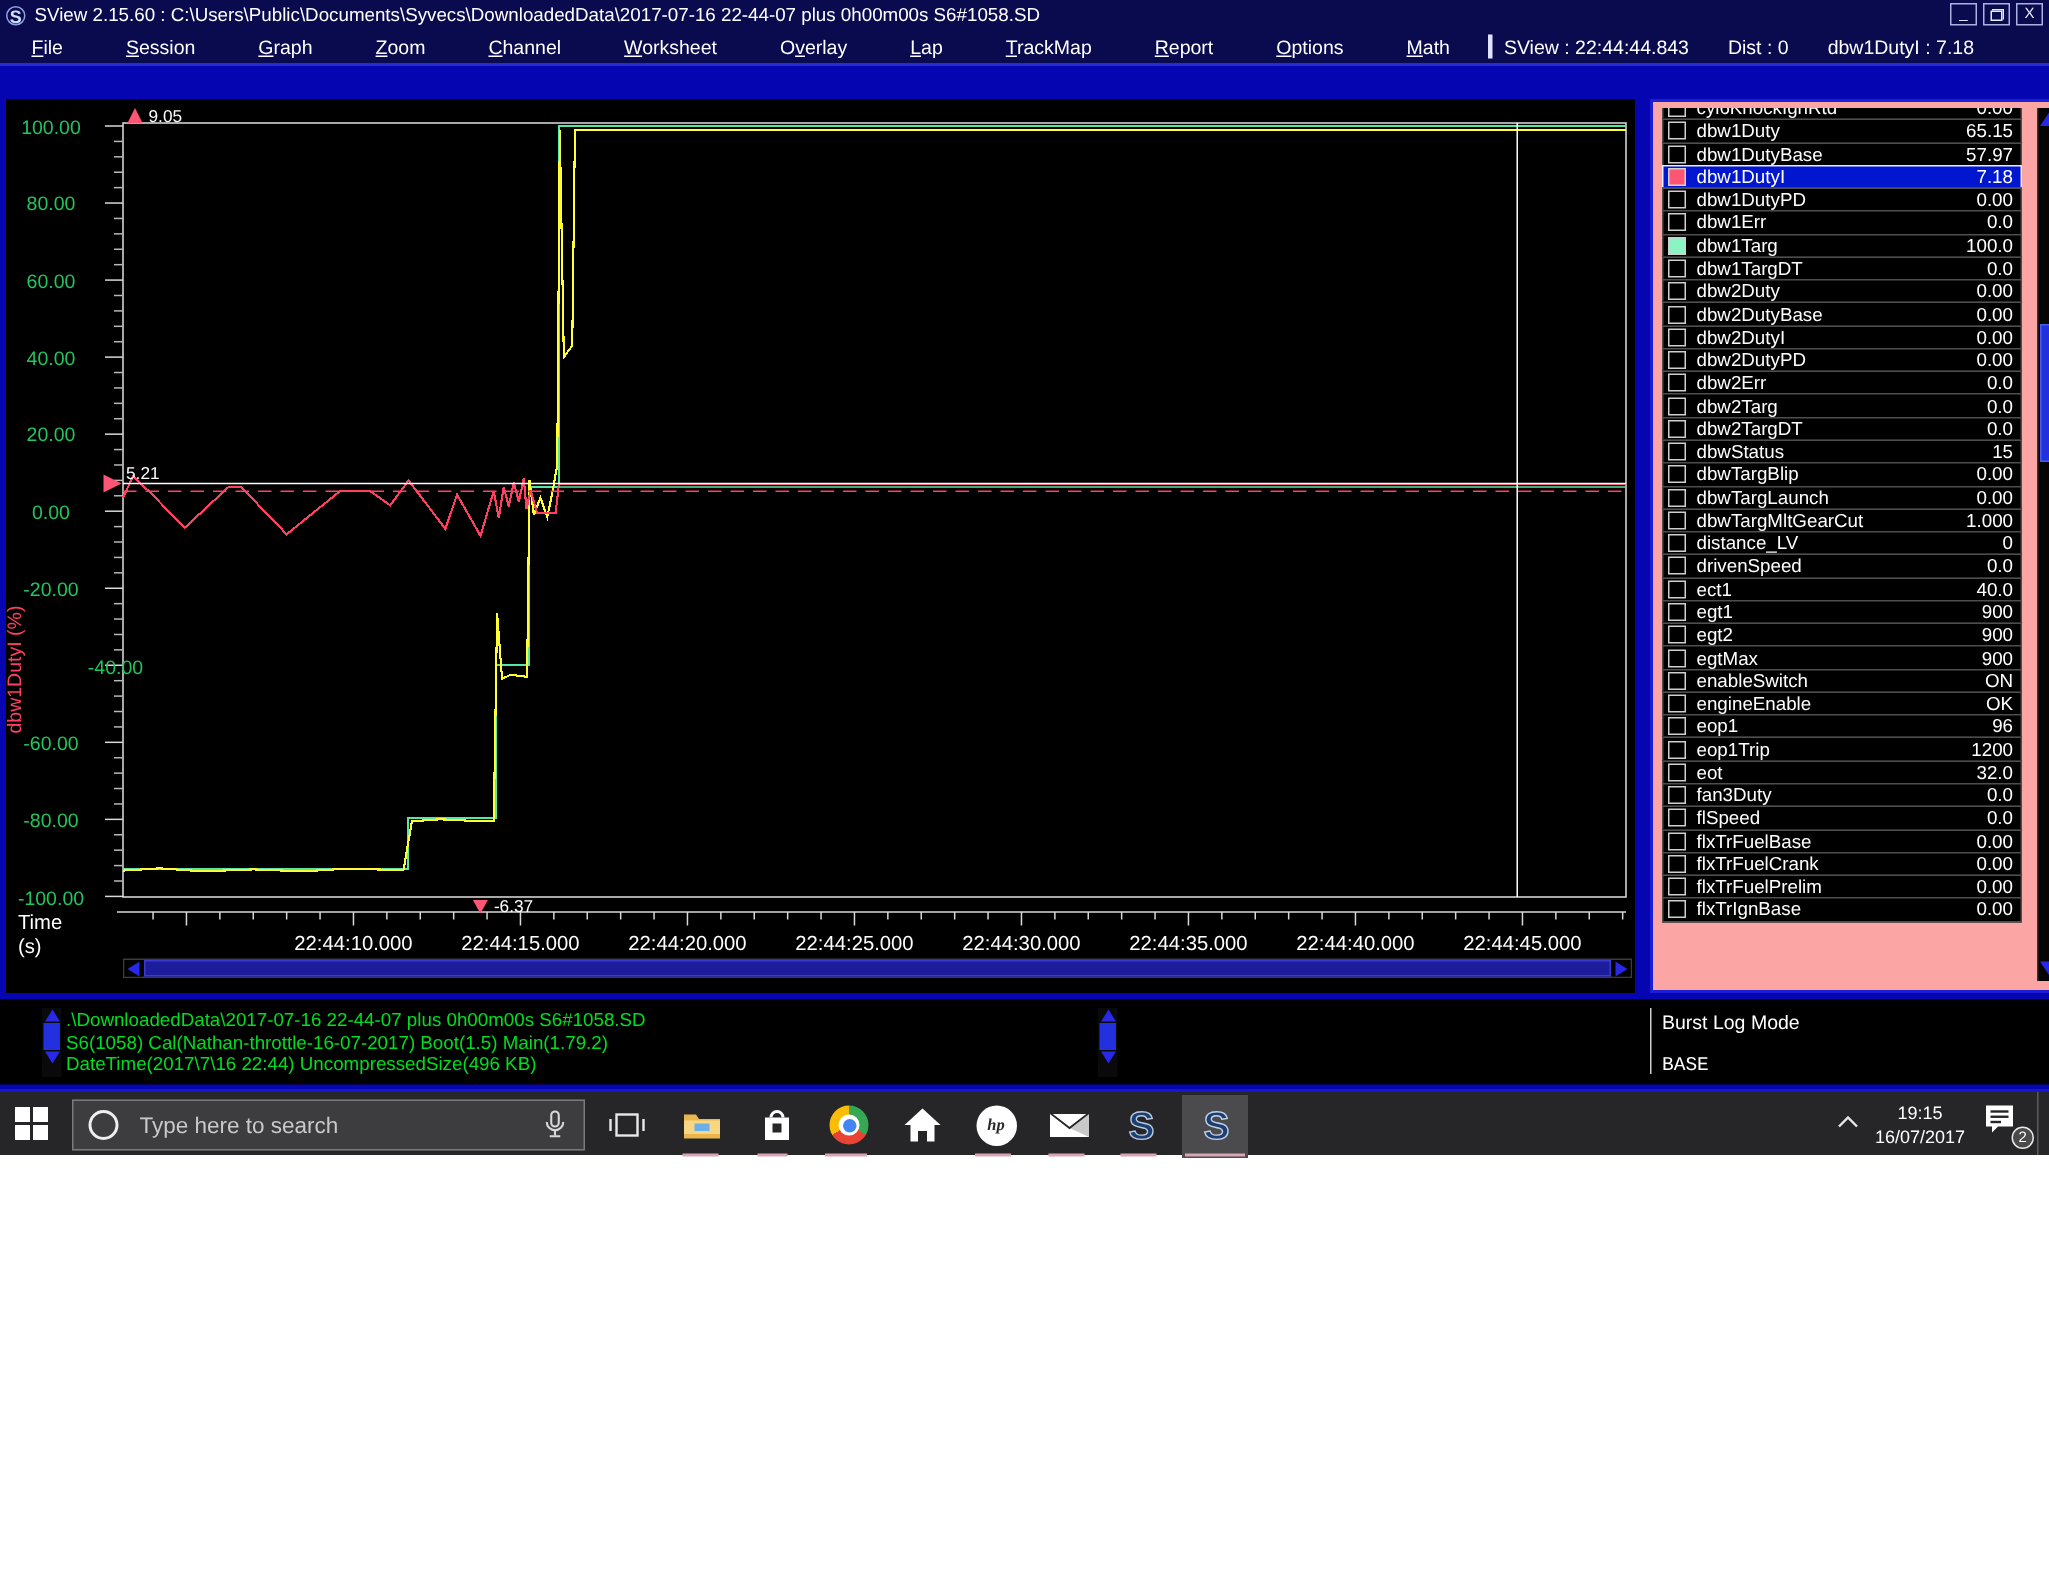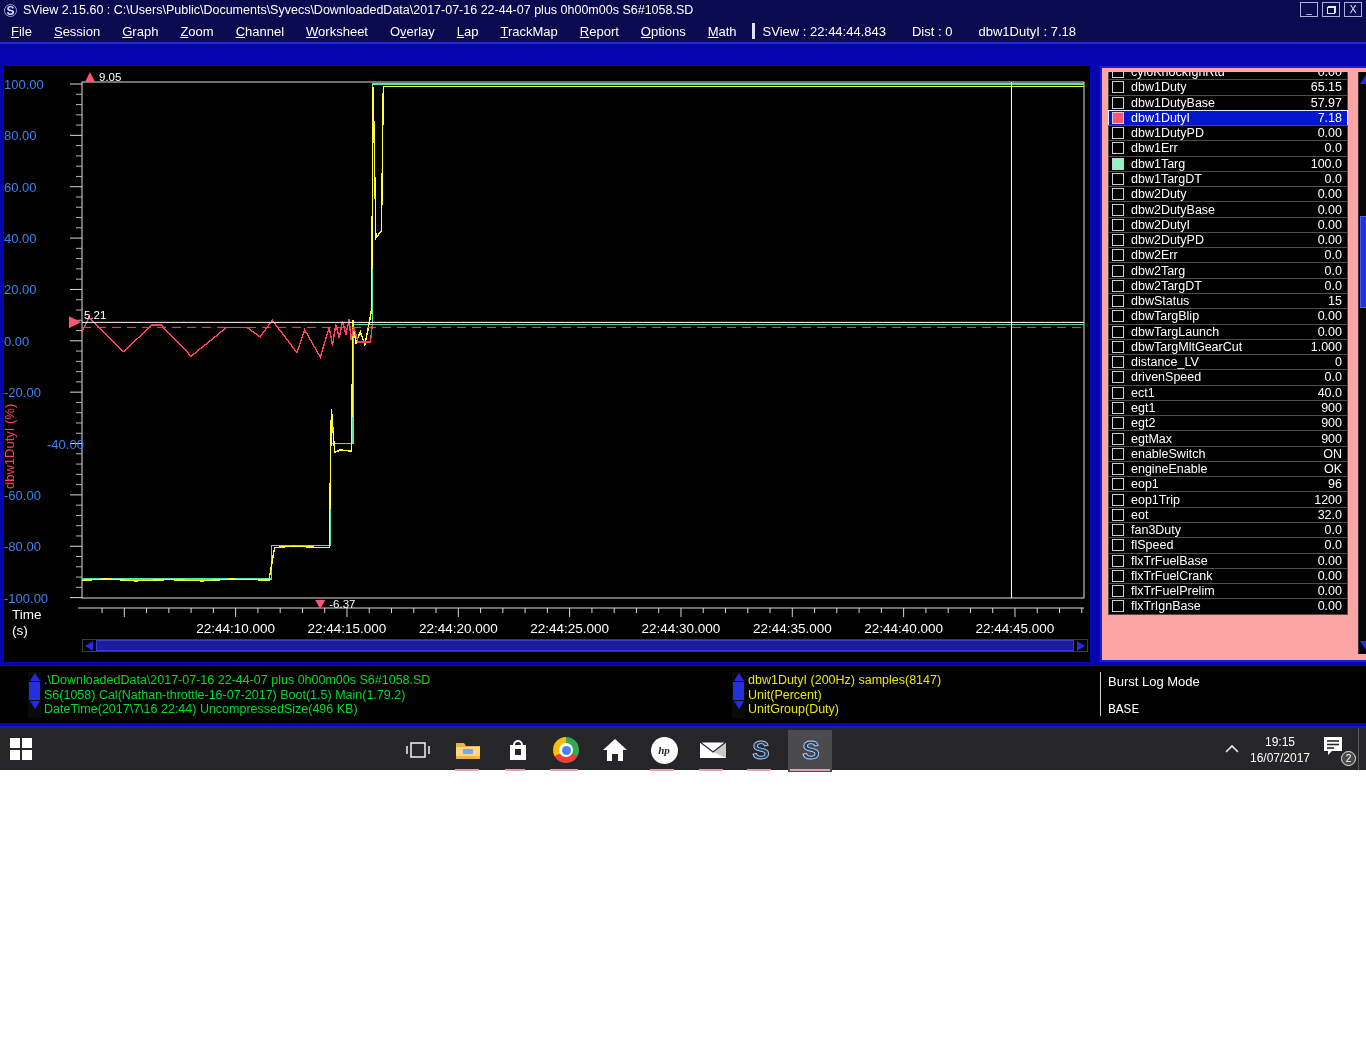--- a/index.html
+++ b/index.html
@@ -15,28 +15,28 @@
                 font-size:12px; line-height:13px; text-align:center; border:1px solid #8fa2e0; border-radius:50%; }
   .win-btns { position:absolute; right:4px; top:2px; display:flex; gap:4px; }
   .win-btn { width:18px; height:15px; border:1px solid #aab2e2; color:#e8ecff; font-size:10px;
              display:flex; align-items:center; justify-content:center; background:#0a0a4e; }
   .restore-glyph { position:relative; width:9px; height:8px; }
   .restore-glyph:before { content:""; position:absolute; right:0; top:0; width:6px; height:5px; border:1px solid #e8ecff; }
   .restore-glyph:after  { content:""; position:absolute; left:0; bottom:0; width:6px; height:5px; border:1px solid #e8ecff; background:#0a0a4e; }
 
   .menubar { position:absolute; left:0; top:20px; width:1366px; height:24px; background:#0a0a4e;
              border-bottom:2px solid #2a2ad0; display:flex; align-items:center; color:#fff; font-size:13px; }
-  .menu-item { padding:0 11px; cursor:default; }
+  .menu-item { padding:0 21px; cursor:default; }
   .menu-sep { width:0; border-left:2px solid #dfe3ff; border-right:1px solid #dfe3ff; height:16px; margin:0 8px 0 4px; }
   .status-seg { margin-right:26px; white-space:pre; }
 
   
   .chart-panel { position:absolute; left:4px; top:66px; width:1086px; height:596px; background:#000; }
   .chart-svg { position:absolute; left:0; top:0; }
-  .ylab { position:absolute; color:#3b82f6; font-size:13px; text-align:left; width:60px; }
+  .ylab { position:absolute; color:#22c55e; font-size:13px; text-align:center; width:60px; }
   .axis-name-y { position:absolute; left:-2px; top:300px; color:#ff4060; font-size:13px;
                  transform:rotate(180deg); writing-mode:vertical-rl; height:160px; text-align:center; }
   .time-label { position:absolute; left:8px; top:541px; color:#fff; font-size:13.5px; }
   .time-unit  { position:absolute; left:8px; top:557px; color:#fff; font-size:13.5px; }
 
   
   .hscroll { position:absolute; left:78px; top:573px; width:1006px; height:13px; background:#000; border:1px solid #3c3c3c; }
   .hscroll .arrow-l, .hscroll .arrow-r { position:absolute; top:0; width:12px; height:11px; background:#000; }
   .hscroll .arrow-l { left:0; }  .hscroll .arrow-r { right:0; }
   .tri { width:0; height:0; display:block; margin:1px auto; }
@@ -484,40 +484,45 @@
       <div id="footer-left" class="foot-lines green-text" style="left:44px">
           <div class="foot-line">.\DownloadedData\2017-07-16 22-44-07 plus 0h00m00s S6#1058.SD</div>
           <div class="foot-line">S6(1058) Cal(Nathan-throttle-16-07-2017) Boot(1.5) Main(1.79.2)</div>
           <div class="foot-line">DateTime(2017\7\16 22:44) UncompressedSize(496 KB)</div>
         </div>
       <div class="mini-scroll" style="left:732px">
         <i class="tri mini-up" style="margin:1px auto"></i>
         <div class="mthumb"></div>
         <i class="tri mini-down" style="margin:1px auto"></i>
       </div>
-      <div id="footer-mid" class="foot-lines yellow-text" style="left:748px">
-          <div class="foot-line">dbw1DutyI (200Hz) samples(8147)</div>
-          <div class="foot-line">Unit(Percent)</div>
-          <div class="foot-line">UnitGroup(Duty)</div>
-        </div>
       <div class="foot-divider"></div>
       <div class="foot-right-title">Burst Log Mode</div>
       <div class="foot-right-value">BASE</div>
     </div>
   </div>
 
   <div class="taskbar">
     <div class="start-btn">
       <div class="winlogo">
           <span></span>
           <span></span>
           <span></span>
           <span></span>
         </div>
     </div>
+    <div class="searchbox">
+      <div class="cortana-ring"></div>
+      <span class="search-text">Type here to search</span>
+      <svg class="mic" width="14" height="20" viewBox="0 0 14 20">
+        <rect x="4.5" y="1" width="5" height="10" rx="2.5" fill="none" stroke="#d8d8d8" stroke-width="1.4"></rect>
+        <path d="M1.5 8 a5.5 5.5 0 0 0 11 0" fill="none" stroke="#d8d8d8" stroke-width="1.4"></path>
+        <line x1="7" y1="13.5" x2="7" y2="17" stroke="#d8d8d8" stroke-width="1.4"></line>
+        <line x1="3.5" y1="17.5" x2="10.5" y2="17.5" stroke="#d8d8d8" stroke-width="1.4"></line>
+      </svg>
+    </div>
     <div class="tb-icon" style="left:403px">
       <svg width="24" height="22" viewBox="0 0 24 22">
         <rect x="5" y="4" width="14" height="14" fill="none" stroke="#e8e8e8" stroke-width="1.6"></rect>
         <line x1="1" y1="7" x2="1" y2="15" stroke="#e8e8e8" stroke-width="1.6"></line>
         <line x1="23" y1="7" x2="23" y2="15" stroke="#e8e8e8" stroke-width="1.6"></line>
       </svg>
     </div>
     <div class="active-slot"></div>
 
     <div class="tb-icon" style="left:453px">

